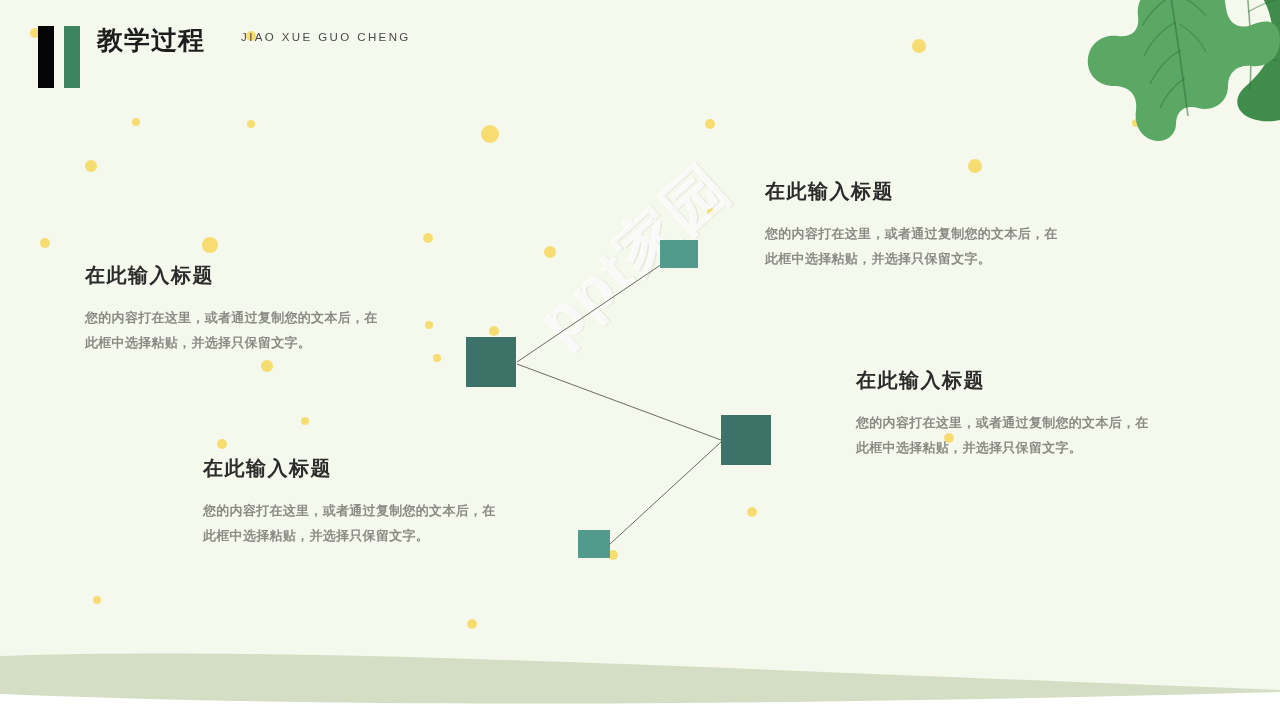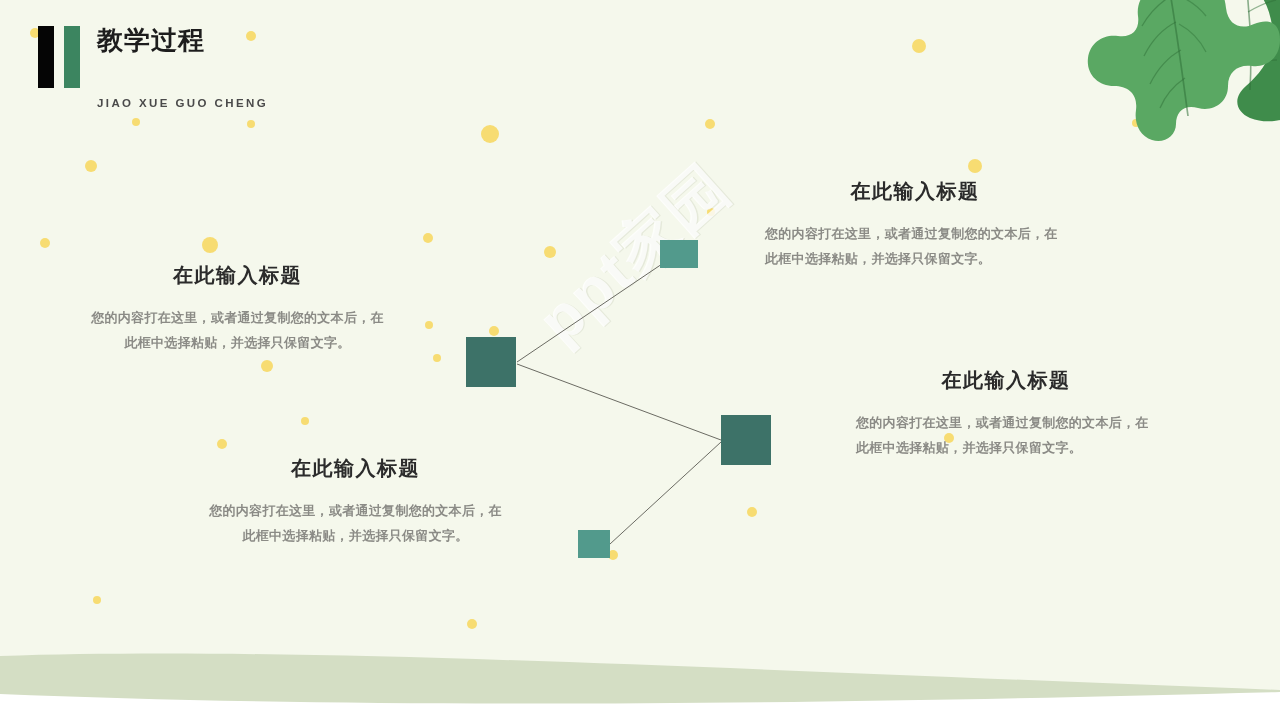--- a/index.html
+++ b/index.html
@@ -54,35 +54,35 @@
   }
   .hdr-bar {
     width: 16px;
     height: 62px;
   }
   .hdr-bar.black { background: #050505; }
   .hdr-bar.green { background: #3c8560; margin-left: 10px; }
   #header-text {
     margin-left: 17px;
     display: flex;
-    flex-direction: column;
+    flex-direction: row;
     justify-content: center;
     gap: 36px;
   }
   #header-title {
     font-size: 26px;
     font-weight: bold;
     color: #1d1d1d;
     line-height: 1.15;
     letter-spacing: 1px;
   }
   #header-subtitle {
     margin-top: 5px;
     font-size: 11.5px;
-    font-weight: bold;
+    font-weight: normal;
     color: #4a4a4a;
     letter-spacing: 2.4px;
   }
 
   
   .node {
     position: absolute;
     z-index: 5;
   }
   .node.lg { background: #3d7268; }
@@ -100,21 +100,21 @@
     letter-spacing: 1.5px;
     margin-bottom: 16px;
   }
   .tb-body {
     font-size: 13px;
     color: #8b8b86;
     line-height: 1.95;
     letter-spacing: 0.3px;
     font-weight: bold;
   }
-  .ta-center { text-align: center; }
+  .ta-center { }
   .ta-left   { text-align: left; }
 
   
   #watermark-text {
     position: absolute;
     left: 520px;
     top: 300px;
     font-size: 62px;
     font-weight: bold;
     color: rgba(255,255,255,0.78);

